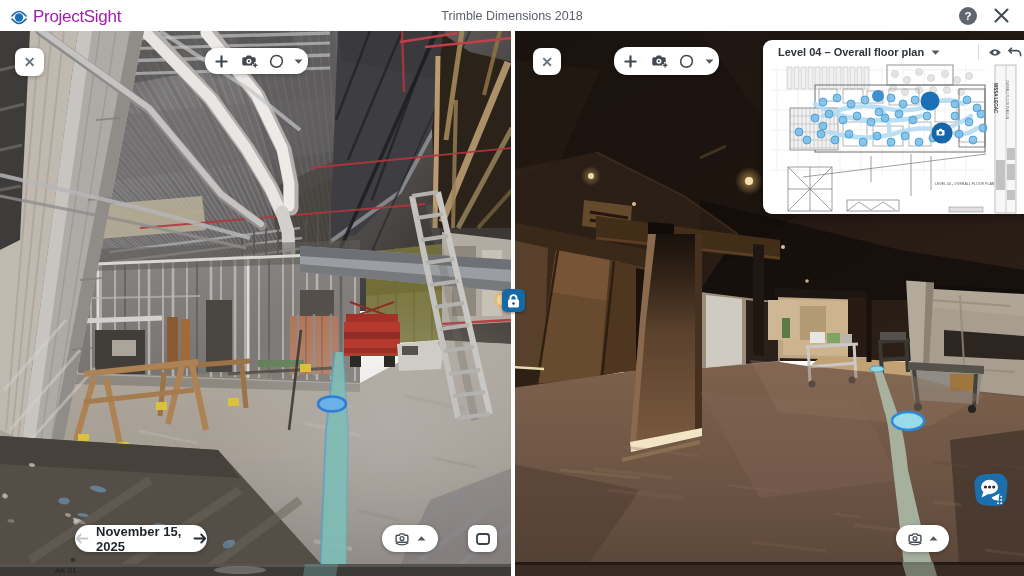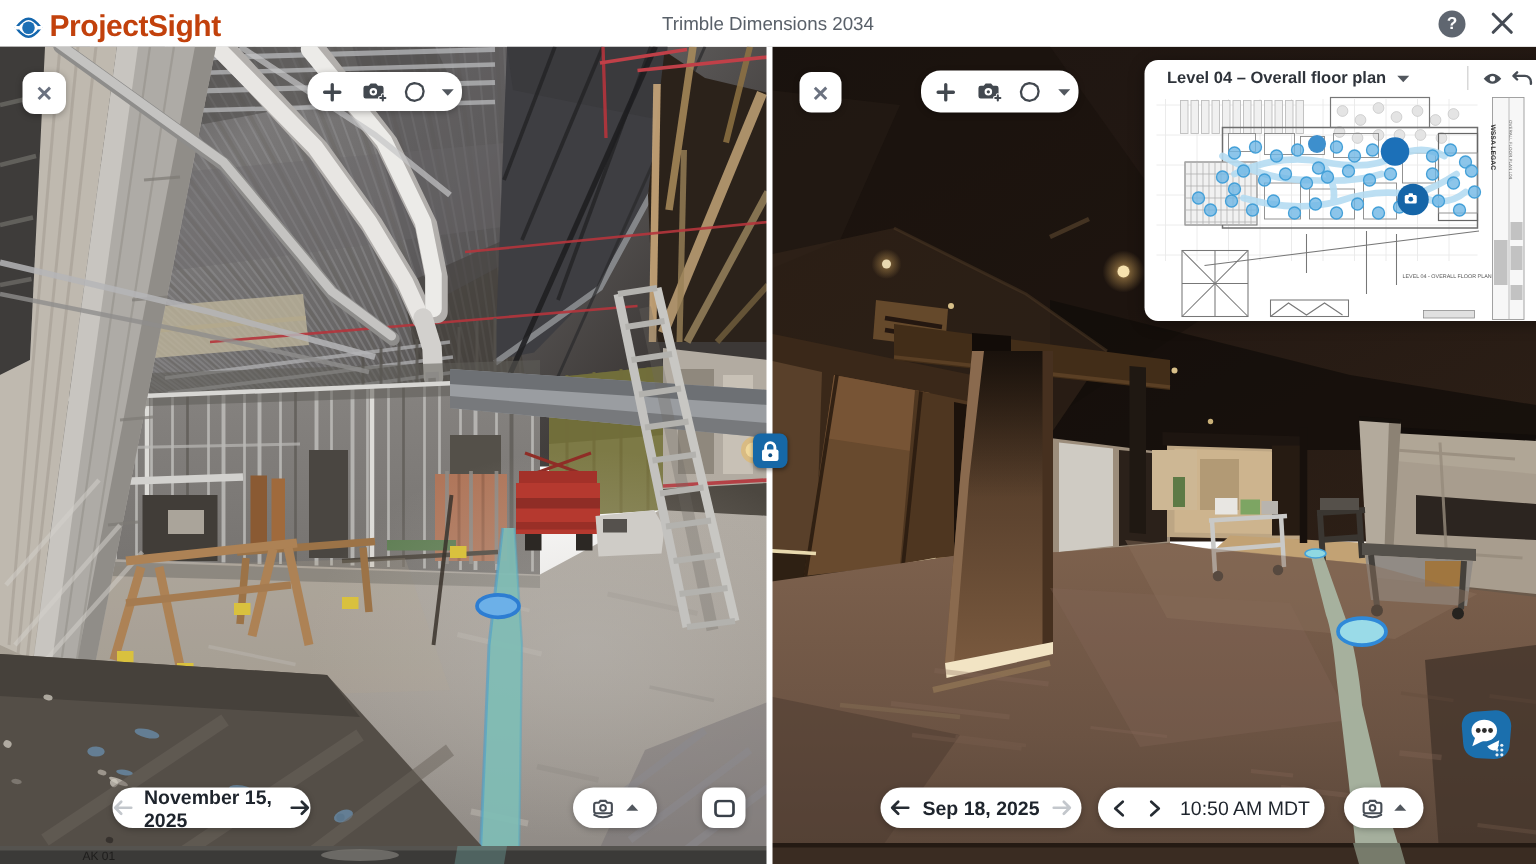--- a/index.html
+++ b/index.html
@@ -1,20 +1,20 @@
 <!DOCTYPE html>
 <html><head><meta charset="utf-8">
 <style>
 * { margin:0; padding:0; box-sizing:border-box; }
 html,body { width:1024px; height:576px; overflow:hidden; background:#fff;
   font-family:"Liberation Sans",sans-serif; -webkit-font-smoothing:antialiased; }
 #app { position:relative; width:1024px; height:576px; }
 header { position:absolute; top:0; left:0; width:1024px; height:31px; background:#fff; z-index:30; }
 .logo { position:absolute; left:9px; top:7px; display:flex; align-items:center; }
-.logo .t { font-size:20px; font-weight:bold; color:#c2410c; letter-spacing:-0.3px; margin-left:4px; }
+.logo .t { font-size:17px; font-weight:normal; color:#a21caf; letter-spacing:-0.3px; margin-left:4px; }
 .title { position:absolute; top:9px; left:0; width:1024px; text-align:center; font-size:12.5px; color:#596069; }
 .help { position:absolute; top:7px; left:959px; width:18px; height:18px; border-radius:50%; background:#5f6670; color:#fff;
   font-size:11.5px; font-weight:bold; text-align:center; line-height:18px; }
 .closeTop { position:absolute; top:7px; left:993px; width:17px; height:17px; }
 .closeTop svg { display:block; }
 #panes { position:absolute; top:31px; left:0; width:1024px; height:545px; }
 #svgL { position:absolute; left:0; top:0; }
 #svgR { position:absolute; left:512px; top:0; }
 .seam { position:absolute; left:511px; top:0; width:4px; height:545px; background:#fff; z-index:5; }
 .btn { position:absolute; background:#fff; border-radius:8px; box-shadow:0 1px 4px rgba(0,0,0,0.28); z-index:10;
@@ -866,46 +866,20 @@
         <svg width="9" height="5" viewBox="0 0 9 5">
           <path d="M0.5 4.5 L8.5 4.5 L4.5 0.2 Z" fill="#52575e"></path>
         </svg>
     </div>
     <div class="btn" style="left:468px; top:494px; width:29px; height:27px;">
         <svg width="14" height="12" viewBox="0 0 14 12">
           <rect x="1" y="1" width="12" height="10" rx="2.4" fill="none" stroke="#3a414a" stroke-width="1.8"></rect>
         </svg>
       </div>
 
-    <div class="pill" style="left:587px; top:494px; width:134px; height:27px;">
-      <span style="display:flex; margin-right:8px;">
-          <svg width="14" height="11" viewBox="0 0 14 11">
-            <path d="M12.5 5.5H2M5.8 1.5 1.8 5.5 5.8 9.5" fill="none" stroke="#262c33" stroke-width="1.8" stroke-linecap="round" stroke-linejoin="round"></path>
-          </svg>
-        </span>
-      <span class="bold">Sep 18, 2025</span>
-      <span style="display:flex; margin-left:8px;">
-          <svg width="14" height="11" viewBox="0 0 14 11">
-            <path d="M1.5 5.5H12M8.2 1.5 12.2 5.5 8.2 9.5" fill="none" stroke="#c3c7cc" stroke-width="1.8" stroke-linecap="round" stroke-linejoin="round"></path>
-          </svg>
-        </span>
-    </div>
-    <div class="pill" style="left:732px; top:494px; width:151px; height:27px;">
-      <span style="display:flex; margin-right:16px;">
-          <svg width="8" height="12" viewBox="0 0 8 12">
-            <path d="M6.5 1.5 1.5 6 6.5 10.5" fill="none" stroke="#262c33" stroke-width="1.8" stroke-linecap="round" stroke-linejoin="round"></path>
-          </svg>
-        </span>
-      <span style="display:flex; margin-right:13px;">
-          <svg width="8" height="12" viewBox="0 0 8 12">
-            <path d="M1.5 1.5 6.5 6 1.5 10.5" fill="none" stroke="#262c33" stroke-width="1.8" stroke-linecap="round" stroke-linejoin="round"></path>
-          </svg>
-        </span>
-      <span>10:50 AM MDT</span>
-    </div>
     <div class="pill" style="left:896px; top:494px; width:53px; height:27px; gap:6px;">
       <svg width="16" height="14" viewBox="0 0 16 14">
           <path d="M3.4 3.2h1.8L6.3 1.9h3.4L10.8 3.2h1.8a1.3 1.3 0 0 1 1.3 1.3v4.4a1.3 1.3 0 0 1-1.3 1.3H3.4a1.3 1.3 0 0 1-1.3-1.3V4.5a1.3 1.3 0 0 1 1.3-1.3Z" fill="none" stroke="#474d55" stroke-width="1.4"></path>
           <circle cx="8" cy="6.6" r="1.9" fill="none" stroke="#474d55" stroke-width="1.3"></circle>
           <path d="M2.2 11.2 Q8 14.4 13.8 11.2" fill="none" stroke="#474d55" stroke-width="1.3" stroke-linecap="round"></path>
         </svg>
         <svg width="9" height="5" viewBox="0 0 9 5">
           <path d="M0.5 4.5 L8.5 4.5 L4.5 0.2 Z" fill="#52575e"></path>
         </svg>
     </div>
@@ -930,20 +904,20 @@
   </div>
   <header>
     <div class="logo">
         <svg width="20" height="17" viewBox="0 0 22 18">
           <path d="M2 9 Q7 2.4 11 2.4 Q15 2.4 20 9 Q15 15.6 11 15.6 Q7 15.6 2 9 Z" fill="none" stroke="#1467ae" stroke-width="1.8"></path>
           <circle cx="11" cy="9" r="4.6" fill="#1c6fb5"></circle>
           <path d="M1 9h3M18 9h3" stroke="#fff" stroke-width="2.4"></path>
         </svg>
         <span class="t">ProjectSight</span>
       </div>
-    <div class="title">Trimble Dimensions 2034</div>
+    <div class="title">Trimble Dimensions 2018</div>
     <div class="help">?</div>
     <div class="closeTop">
         <svg width="17" height="17" viewBox="0 0 17 17">
           <path d="M2.5 2.5 14.5 14.5 M14.5 2.5 2.5 14.5" stroke="#454b54" stroke-width="2.1" stroke-linecap="round"></path>
         </svg>
       </div>
   </header>
 </div>
 </body></html>

